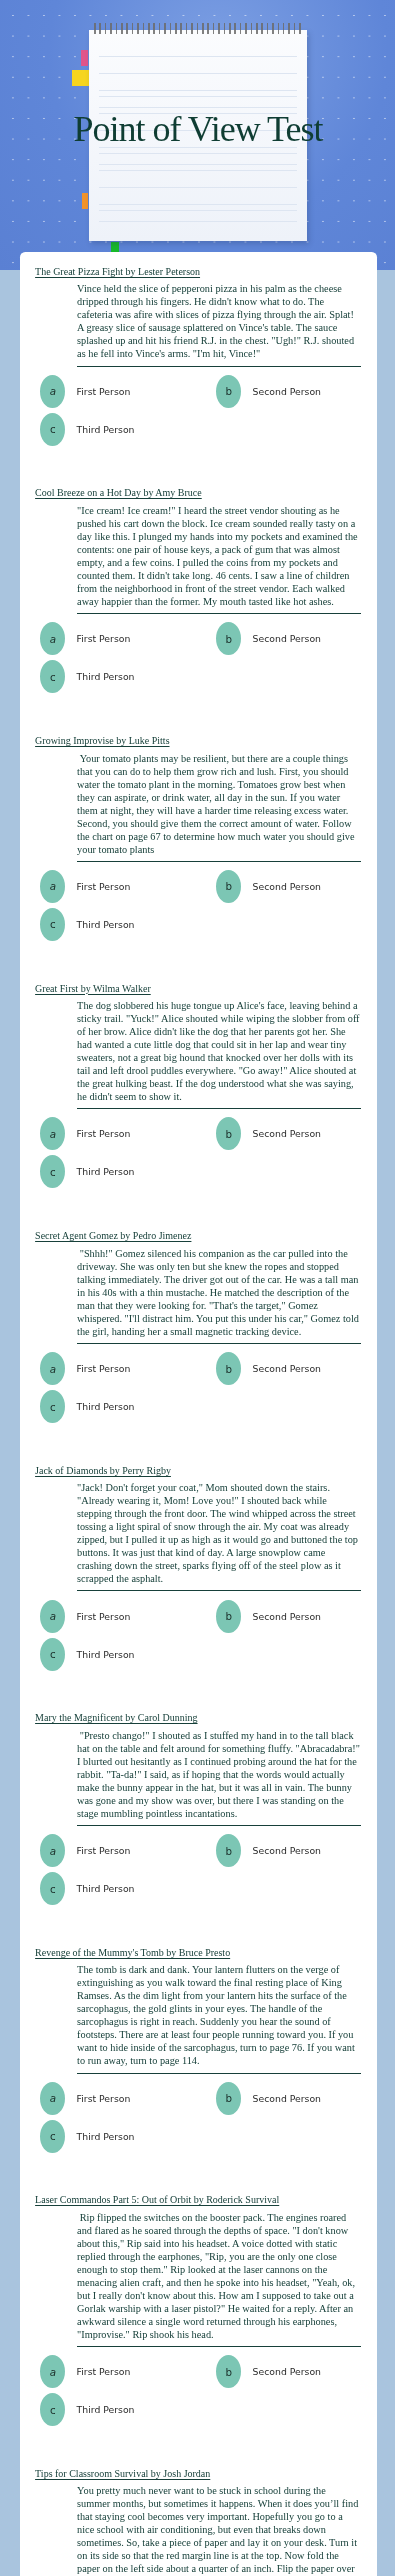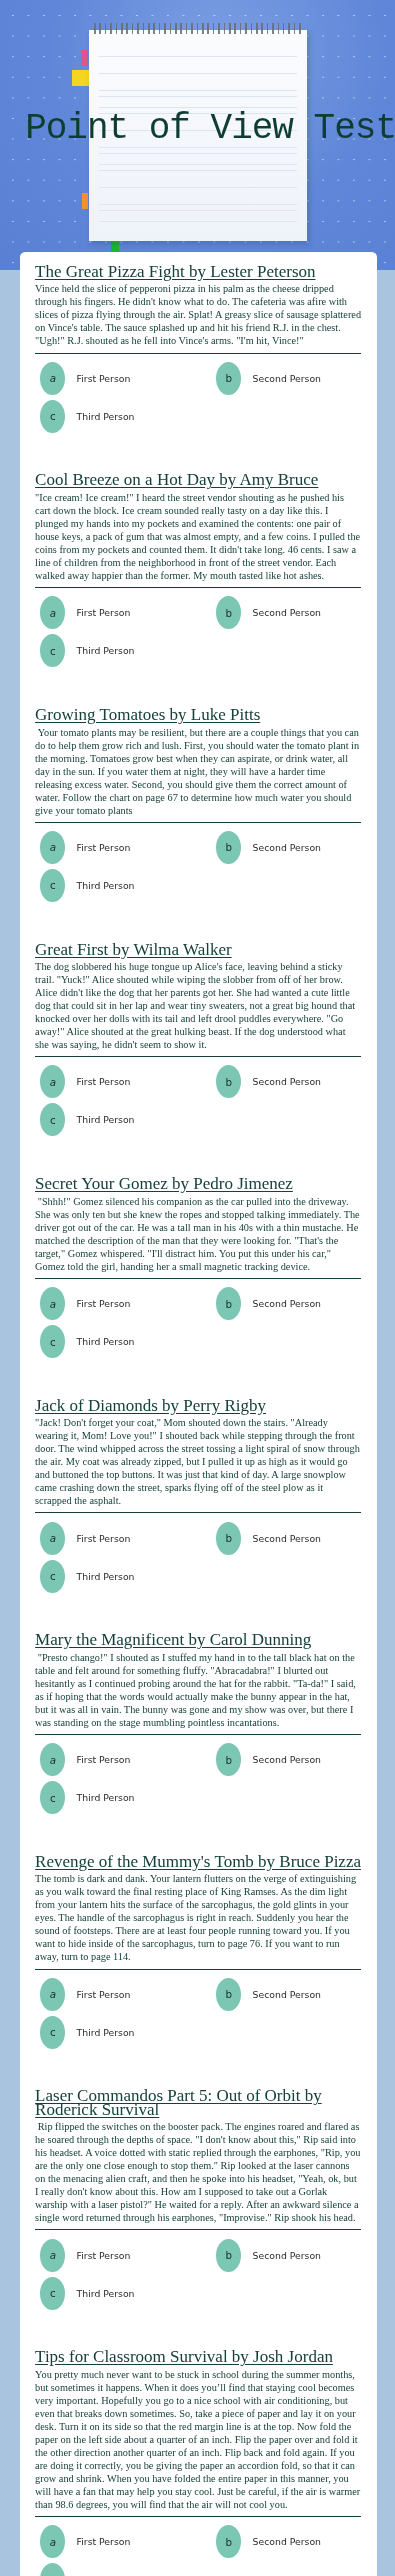--- a/index.html
+++ b/index.html
@@ -30,40 +30,41 @@
     background-image: repeating-linear-gradient(90deg, #6b6b6b 0 1.5px, transparent 1.5px 5.4px);
     opacity: 0.85;
   }
   .tab { position: absolute; }
   .tab.pink { left: 81px; top: 50px; width: 7.2px; height: 15.5px; background: #e0558a; }
   .tab.yellow { left: 72px; top: 70px; width: 16.5px; height: 15.5px; background: #f6d51f; }
   .tab.orange { left: 82px; top: 193px; width: 6.2px; height: 15.5px; background: #f2932a; }
   .tab.green { left: 111px; top: 242px; width: 8.2px; height: 13px; background: #17b92a; }
 
   .page-title {
-    position: absolute; left: 0; right: 0; top: 108px; text-align: right;
-    font-family: Liberation Mono, monospace; font-size: 36px; letter-spacing: -1px;
+    position: absolute; left: 0; right: 0; top: 108px; text-align: center;
+    font-family: Liberation Serif, serif; font-size: 36px; letter-spacing: -1px;
     color: #0f3d33; font-weight: normal;
   }
 
   .card {
     position: relative; margin: -18px 19.6px 0 19.6px; width: 357px;
     background: #ffffff; border-radius: 5.2px 5.2px 0 0;
     padding: 5.2px 15.5px 20.6px 15.5px;
   }
   .question { padding-top: 7.7px; padding-bottom: 31px; }
   .q-title {
-    font-family: "Liberation Serif", serif; font-size: 17px; line-height: 13.4px;
+    font-family: "Liberation Serif", serif; font-size: 10px; line-height: 13.4px;
     text-decoration: underline; text-underline-offset: 1.5px; color: #17403a;
     margin-bottom: 4.1px; display: inline-block;
   }
   .q-body {
     font-family: "Liberation Serif", serif; font-size: 10.3px; line-height: 13px;
     color: #17403a; padding-bottom: 5.2px; border-bottom: 0.8px solid #17403a;
     white-space: pre-wrap;
+    margin-left: 42px;
   }
   .options {
     display: grid; grid-template-columns: 176px 175px; row-gap: 1px;
     padding: 6.2px 0 0 5.2px;
   }
   .option { display: flex; align-items: center; height: 37px; cursor: pointer; }
   .bubble {
     width: 25px; height: 33px; border-radius: 50%;
     background: #7cc6b4; display: flex; align-items: center; justify-content: center;
     font-family: "DejaVu Sans", sans-serif; font-size: 10.3px; color: #1b2f2a;
@@ -127,21 +128,21 @@
   </div>
 
   <div class="option">
     <span class="bubble c">c</span>
     <span class="opt-label">Third Person</span>
   </div>
 </div>
   </section>
 
   <section class="question">
-    <div class="q-title">Growing Tomatoes by Luke Pitts</div>
+    <div class="q-title">Growing Improvise by Luke Pitts</div>
     <div class="q-body"> Your tomato plants may be resilient, but there are a couple things that you can do to help them grow rich and lush. First, you should water the tomato plant in the morning. Tomatoes grow best when they can aspirate, or drink water, all day in the sun. If you water them at night, they will have a harder time releasing excess water. Second, you should give them the correct amount of water. Follow the chart on page 67 to determine how much water you should give your tomato plants</div>
     <div class="options">
   <div class="option">
     <span class="bubble a">a</span>
     <span class="opt-label">First Person</span>
   </div>
 
   <div class="option">
     <span class="bubble b">b</span>
     <span class="opt-label">Second Person</span>
@@ -169,21 +170,21 @@
   </div>
 
   <div class="option">
     <span class="bubble c">c</span>
     <span class="opt-label">Third Person</span>
   </div>
 </div>
   </section>
 
   <section class="question">
-    <div class="q-title">Secret Your Gomez by Pedro Jimenez</div>
+    <div class="q-title">Secret Agent Gomez by Pedro Jimenez</div>
     <div class="q-body"> "Shhh!" Gomez silenced his companion as the car pulled into the driveway. She was only ten but she knew the ropes and stopped talking immediately. The driver got out of the car. He was a tall man in his 40s with a thin mustache. He matched the description of the man that they were looking for. "That's the target," Gomez whispered. "I'll distract him. You put this under his car," Gomez told the girl, handing her a small magnetic tracking device.</div>
     <div class="options">
   <div class="option">
     <span class="bubble a">a</span>
     <span class="opt-label">First Person</span>
   </div>
 
   <div class="option">
     <span class="bubble b">b</span>
     <span class="opt-label">Second Person</span>
@@ -232,21 +233,21 @@
   </div>
 
   <div class="option">
     <span class="bubble c">c</span>
     <span class="opt-label">Third Person</span>
   </div>
 </div>
   </section>
 
   <section class="question">
-    <div class="q-title">Revenge of the Mummy's Tomb by Bruce Pizza</div>
+    <div class="q-title">Revenge of the Mummy's Tomb by Bruce Presto</div>
     <div class="q-body">The tomb is dark and dank. Your lantern flutters on the verge of extinguishing as you walk toward the final resting place of King Ramses. As the dim light from your lantern hits the surface of the sarcophagus, the gold glints in your eyes. The handle of the sarcophagus is right in reach. Suddenly you hear the sound of footsteps. There are at least four people running toward you. If you want to hide inside of the sarcophagus, turn to page 76. If you want to run away, turn to page 114.</div>
     <div class="options">
   <div class="option">
     <span class="bubble a">a</span>
     <span class="opt-label">First Person</span>
   </div>
 
   <div class="option">
     <span class="bubble b">b</span>
     <span class="opt-label">Second Person</span>

